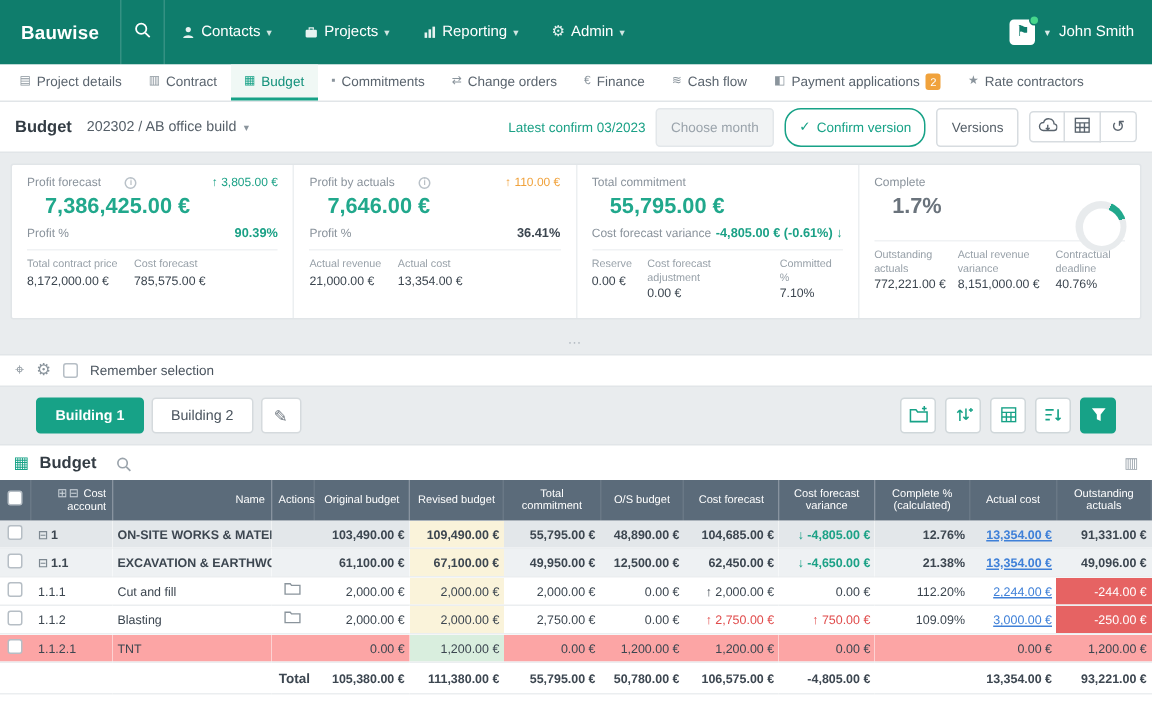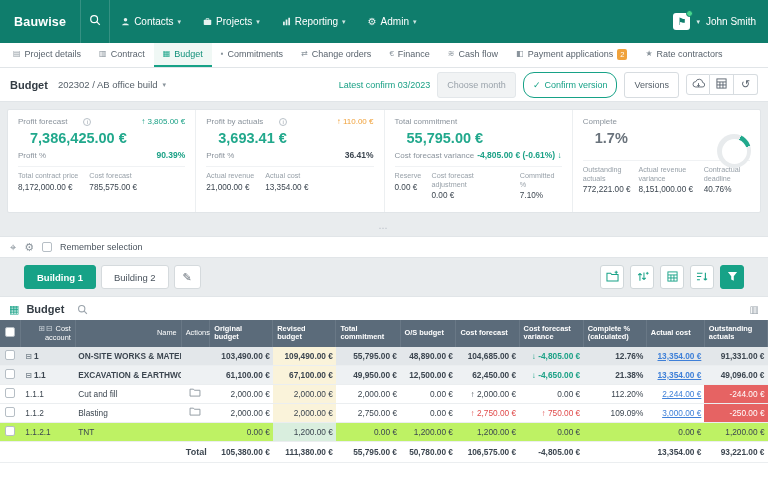--- a/index.html
+++ b/index.html
@@ -101,29 +101,29 @@
   .table-panel { flex:1 1 auto; background:#fff; border-top:1px solid #e1e5e8; display:flex; flex-direction:column; overflow:hidden; }
   .table-title { display:flex; align-items:center; gap:7px; padding:6px 9px 5px; }
   .tt-icon { color:#17a287; font-size:11px; line-height:1; }
   .tt-text { font-size:11px; font-weight:700; color:#333c44; }
   .tt-search { color:#9aa3ab; display:flex; margin-left:6px; cursor:pointer; }
   .tt-cols { margin-left:auto; color:#9aa3ab; font-size:10px; cursor:pointer; }
 
   table { width:100%; border-collapse:collapse; table-layout:fixed; font-size:8.3px; }
   thead th { background:#5b6b7a; color:#fff; font-weight:400; font-size:7.4px; padding:4px 4px; line-height:1.2;
     border-right:1px solid rgba(255,255,255,.09); vertical-align:middle; cursor:pointer; }
-  .th-left { text-align:right; }  .th-right { text-align:left;font-weight:bold; }  .th-center { text-align:center; }
+  .th-left { text-align:right; }  .th-right { text-align:center; }  .th-center { text-align:center; }
   .exp { display:inline-block; font-size:8px; color:#cdd5db; margin-right:1px; cursor:pointer; }
   tbody td { padding:3px 3px; border-bottom:1px solid #ebeef0; white-space:nowrap; overflow:hidden; }
   .td-num { text-align:right; }
   .td-check, .td-actions { text-align:center; }
   .td-acct { padding-left:5px; }
   .row-group1 td { background:#e3e7ea; font-weight:700; }
   .row-group2 td { background:#eef1f3; font-weight:700; }
-  .row-green td { background:#bef264; }
+  .row-green td { background:#fca5a5; }
   .s-y { background:#faf3da !important; }
   .s-g { background:#d9eede !important; }
   .s-t { color:#1ba186; }
   .s-r { color:#e04b4b; }
   .s-rb { background:#e66363 !important; color:#fff; }
   .s-l { color:#3f80d8; text-decoration:underline; cursor:pointer; }
   .row-total td { font-weight:700; border-top:1px solid #d8dde1; background:#fff; padding:5px 3px; }
   .td-total-label { text-align:right; font-size:9px; padding-right:6px; }
   .acct-toggle { font-size:8px; color:#7d8891; margin-right:2px; }
   .act-folder { color:#8a949c; display:inline-flex; cursor:pointer; }
@@ -287,21 +287,21 @@
           </div>
         </div>
       </article>
 
       <article class="kpi">
         <div class="kpi-top">
           <span class="kpi-title">Profit by actuals</span>
           <span class="info-icon">i</span>
           <span class="kpi-delta delta-orange">↑ 110.00 €</span>
         </div>
-        <div class="kpi-value">3,693.41 €</div>
+        <div class="kpi-value">7,646.00 €</div>
         <div class="kpi-sub">
           <span>Profit %</span>
           <span class="s-val">36.41%</span>
         </div>
         <div class="kpi-stats">
           <div class="stat">
             <div class="stat-label">Actual revenue</div>
             <div class="stat-value">21,000.00 €</div>
           </div>
           <div class="stat">

